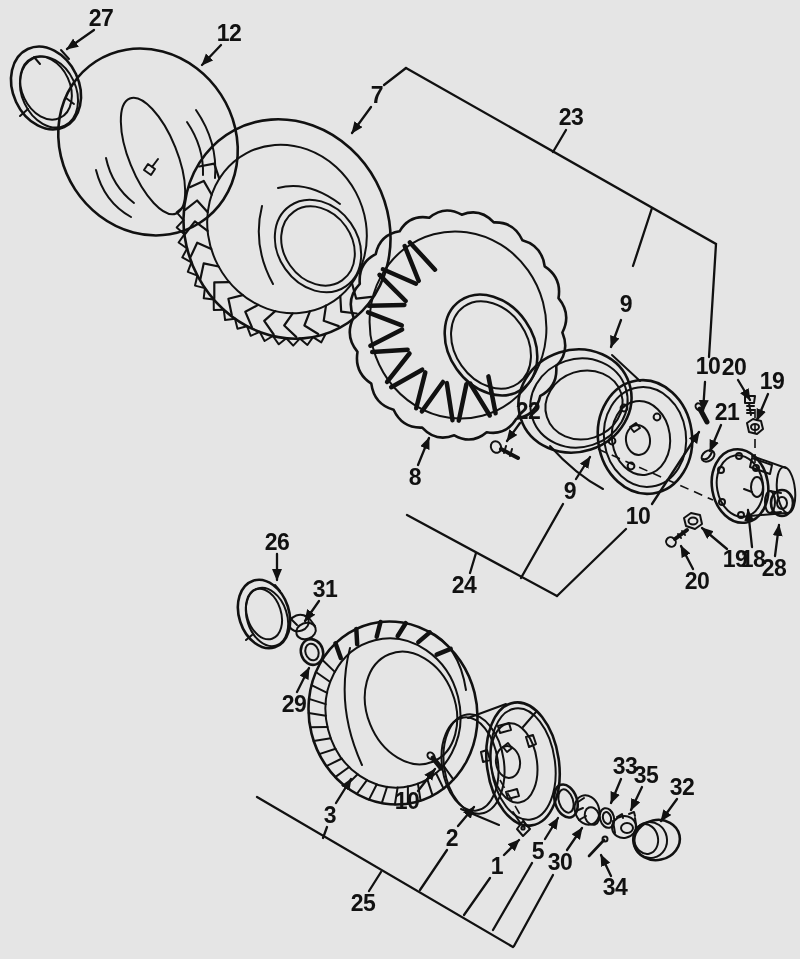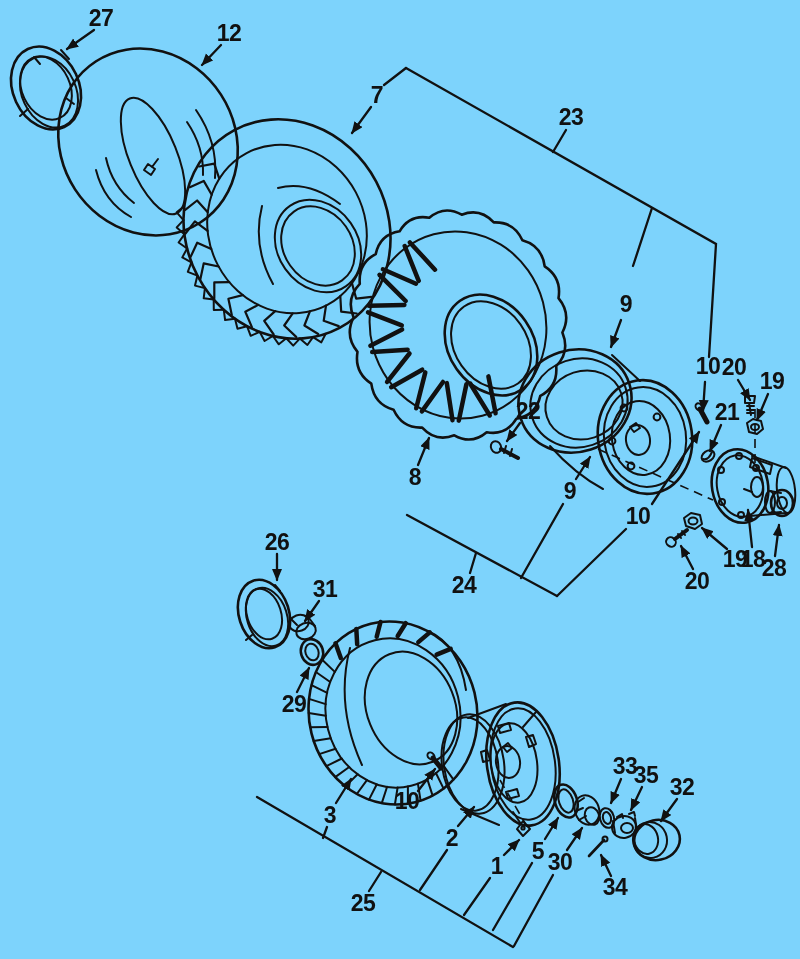--- a/index.html
+++ b/index.html
@@ -1,16 +1,16 @@
 <!DOCTYPE html>
 <html><head>
 <meta charset="utf-8">
 <style>
   html,body{margin:0;padding:0;background:#fff;}
-  .stage{position:relative;width:800px;height:959px;background:#7dd3fc;overflow:hidden;text-decoration:underline;}
+  .stage{position:relative;width:800px;height:959px;background:#e5e5e5;overflow:hidden;text-decoration:underline;}
   svg{display:block;}
   .ln{stroke:#111;fill:none;stroke-width:2;stroke-linecap:round;stroke-linejoin:round;}
   .thick{stroke-width:2.6;}
   .lbl{font:700 23px "Liberation Sans", sans-serif;fill:#111;letter-spacing:-0.5px;}
   .leader{stroke:#111;fill:none;stroke-width:2.3;stroke-linecap:round;}
   .axis{stroke:#111;fill:none;stroke-width:1.6;stroke-dasharray:9 6;}
 </style>
 </head>
 <body>
 

